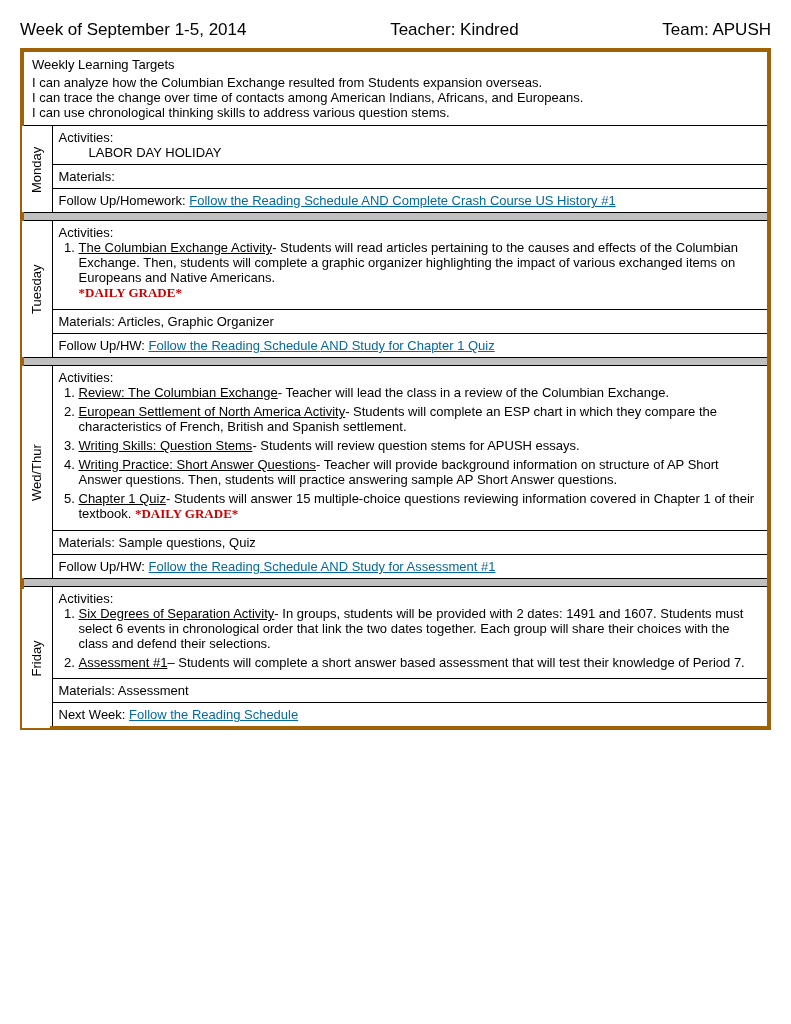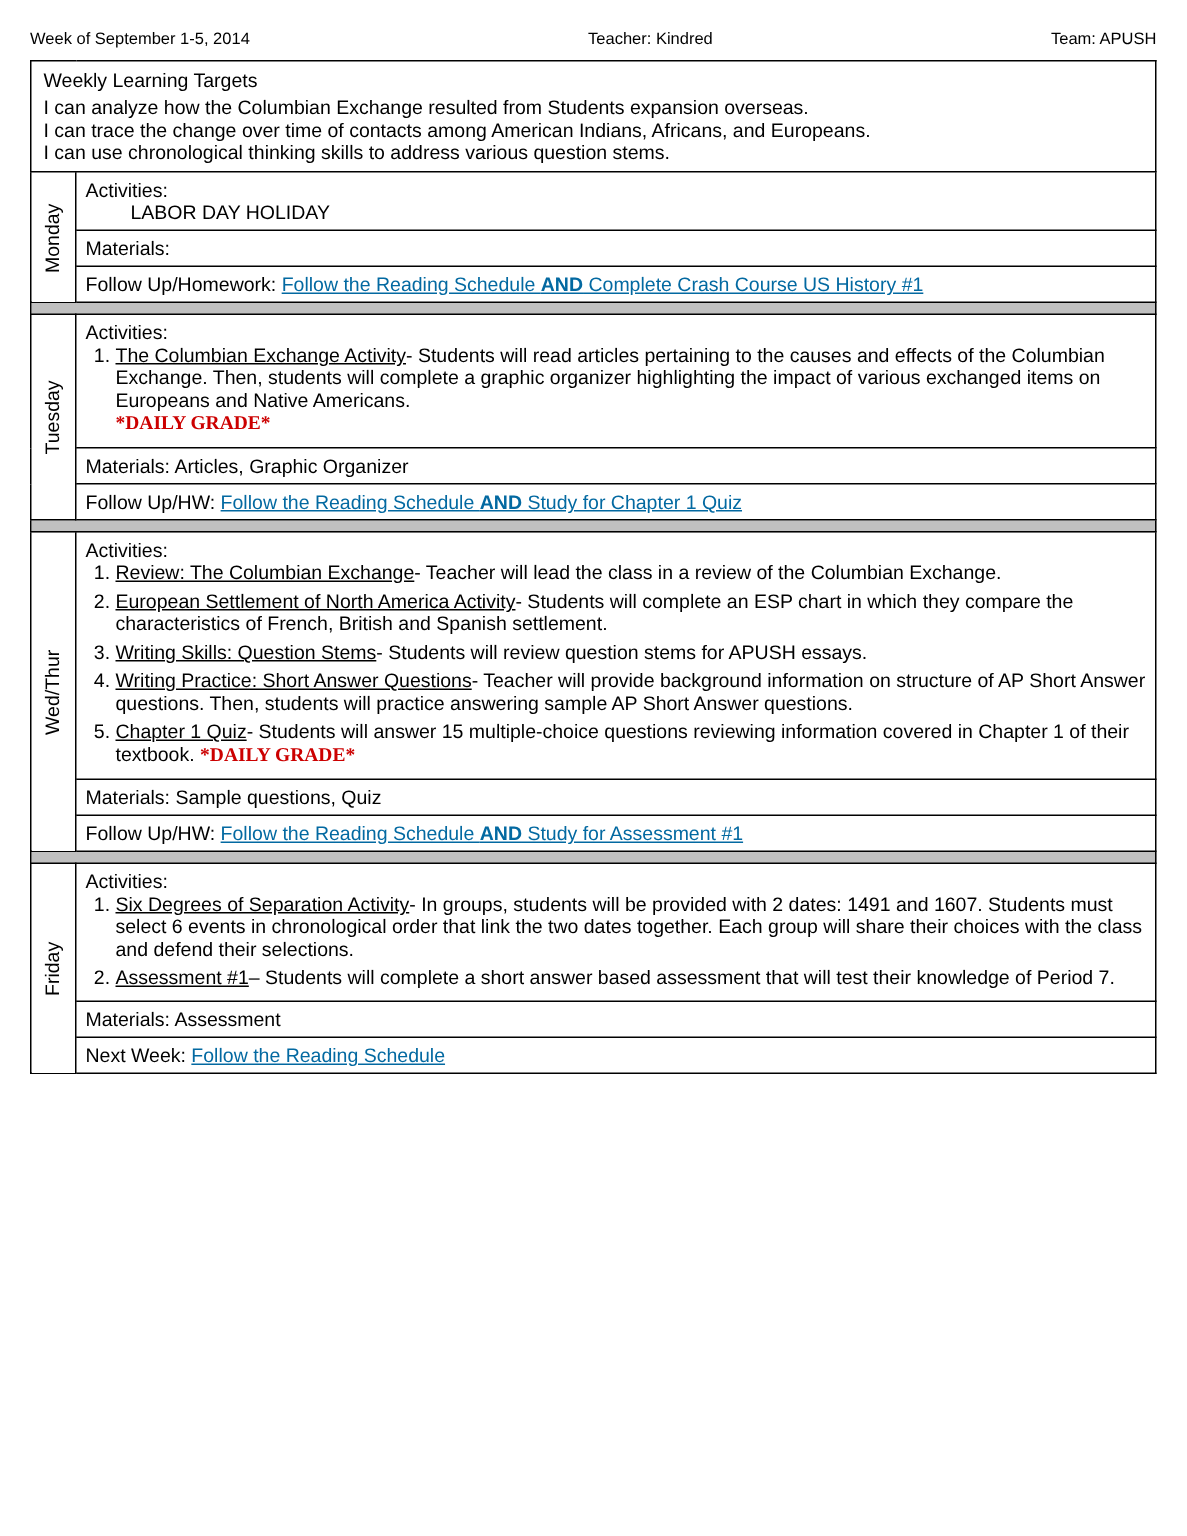--- a/index.html
+++ b/index.html
@@ -8,26 +8,26 @@
       font-size: 13px;
       background: #fff;
       color: #000;
       padding: 20px;
       width: 791px;
     }
     .header-row {
       display: flex;
       justify-content: space-between;
       margin-bottom: 8px;
-      font-size: 11px;
+      font-size: 17px;
     }
     .main-table {
       width: 100%;
       border-collapse: collapse;
-      border: 1px solid #a16207;
+      border: 4px solid #a16207;
     }
     .main-table td, .main-table th {
       border: 1px solid #000;
       padding: 4px 6px;
       vertical-align: top;
     }
     .day-label {
       writing-mode: vertical-rl;
       transform: rotate(180deg);
       text-align: center;
@@ -45,21 +45,21 @@
     .red-bold {
       color: #cc0000;
       font-weight: bold;
       font-family: Liberation Serif, serif;
     }
     .red-link {
       color: #0369a1;
       text-decoration: underline;
     }
     .bold {
-      font-weight: bold;
+      font-weight: normal;
     }
     ol {
       padding-left: 20px;
     }
     ol li {
       margin-bottom: 4px;
     }
     .underline {
       text-decoration: underline;
     }

